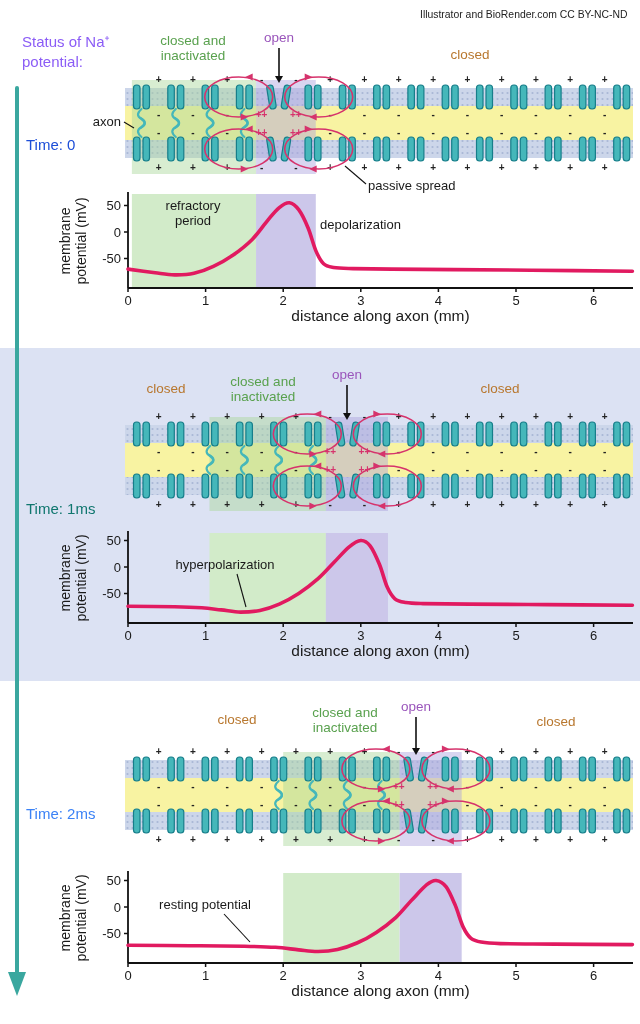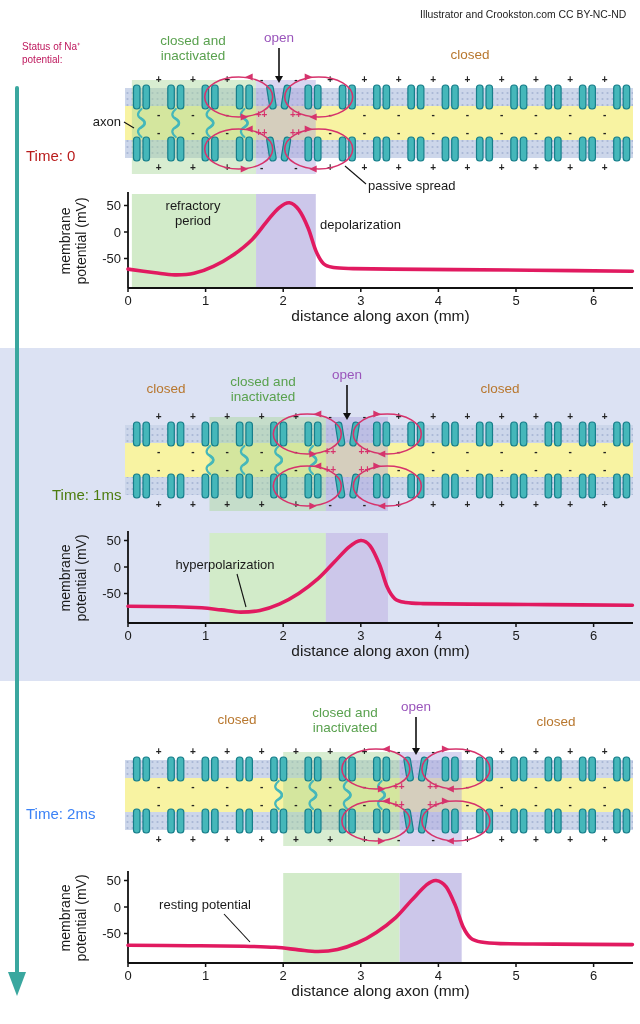--- a/index.html
+++ b/index.html
@@ -1,38 +1,38 @@
 <!DOCTYPE html>
 <html><head>
 <meta charset="utf-8">
 <style>
   html,body{margin:0;padding:0;background:#fff;}
   body, svg text{font-family:"Liberation Sans", sans-serif;}
   .page{position:relative;width:640px;height:1024px;overflow:hidden;background:#fff;}
-  .status-label{position:absolute;left:22px;top:40px;font-size:10px;color:#be185d;line-height:1.3;z-index:6;}
+  .status-label{position:absolute;left:22px;top:32px;font-size:15px;color:#8b5cf6;line-height:1.3;z-index:6;}
   .credit{position:absolute;left:420px;top:8px;font-size:10.4px;color:#222;line-height:1.3;z-index:6;}
   .panel{position:relative;width:640px;}
   .panel svg{display:block;}
   .time-label{position:absolute;left:26px;font-size:15px;z-index:6;}
   .time-arrow{position:absolute;left:8px;top:0;z-index:5;}
   .time-arrow .shaft{position:absolute;left:7px;top:86px;width:4px;height:890px;border-radius:2px;}
   .time-arrow .head{position:absolute;left:0;top:972px;width:0;height:0;border-left:9px solid transparent;border-right:9px solid transparent;border-top:24px solid #3aa79f;}
 </style>
 </head>
 <body>
 
 <div class="page">
 
   <div class="status-label">
     <div>Status of Na⁺</div>
     <div>potential:</div>
   </div>
 
   <div class="credit">
-    <div>Illustrator and Crookston.com CC BY-NC-ND</div>
+    <div>Illustrator and BioRender.com CC BY-NC-ND</div>
   </div>
 
   <section class="panel" id="panel-0" style="background: rgb(255, 255, 255);">
     <svg id="svg-0" width="640" height="348" viewBox="0 0 640 348">
         <defs>
           <pattern id="mem0" width="5" height="6" patternUnits="userSpaceOnUse">
             <rect width="5" height="6" fill="#ccd6ea"></rect>
             <circle cx="2.5" cy="3" r="1.1" fill="#a9b7d6"></circle>
           </pattern>
         </defs>
@@ -224,21 +224,21 @@
           <path d="M128.0,269.1C132.5,269.7,147.4,271.8,155.2,272.8C162.9,273.8,168.1,274.8,174.6,274.9C181.0,275.0,187.5,274.8,194.0,273.3C200.4,271.9,206.9,269.5,213.4,266.4C219.8,263.4,226.3,259.8,232.8,255.3C239.2,250.8,246.3,245.3,252.2,239.4C258.0,233.6,263.2,225.6,267.7,220.3C272.2,215.0,275.7,210.5,279.3,207.6C282.9,204.7,286.2,202.5,289.4,202.8C292.6,203.2,295.6,205.6,298.7,209.7C301.8,213.9,305.2,221.0,308.0,227.8C310.9,234.6,313.2,244.5,315.8,250.6C318.4,256.6,320.6,261.0,323.6,263.8C326.5,266.6,328.7,266.7,333.6,267.5C338.6,268.3,343.3,268.3,353.0,268.6C362.7,268.8,375.0,268.9,391.8,269.1C408.7,269.3,430.6,269.5,453.9,269.6C477.2,269.8,501.8,269.9,531.5,270.2C561.3,270.4,615.6,271.0,632.4,271.2" fill="none" stroke="#e11a60" stroke-width="3.6" stroke-linecap="round"></path>
         </g>
         <text x="121" y="126" fill="#1a1a1a" font-size="13" text-anchor="end">axon</text>
         <line x1="124" y1="122" x2="134" y2="128" stroke="#111" stroke-width="1.1"></line>
         <text x="368" y="190" fill="#1a1a1a" font-size="13" text-anchor="start">passive spread</text>
         <line x1="366" y1="184" x2="345" y2="166" stroke="#111" stroke-width="1.1"></line>
         <text x="193" y="210" fill="#1a1a1a" font-size="13" text-anchor="middle">refractory</text>
         <text x="193" y="225" fill="#1a1a1a" font-size="13" text-anchor="middle">period</text>
         <text x="320" y="229" fill="#1a1a1a" font-size="13" text-anchor="start">depolarization</text>
       </svg>
-    <div class="time-label" id="time-label-0" style="top: 147px; color: #b91c1c;">Time: 0</div>
+    <div class="time-label" id="time-label-0" style="top: 136px; color: #1d4ed8;">Time: 0</div>
   </section>
 
   <section class="panel" id="panel-1" style="background: rgb(220, 226, 243);">
     <svg id="svg-1" width="640" height="333" viewBox="0 0 640 333">
         <defs>
           <pattern id="mem1" width="5" height="6" patternUnits="userSpaceOnUse">
             <rect width="5" height="6" fill="#ccd6ea"></rect>
             <circle cx="2.5" cy="3" r="1.1" fill="#a9b7d6"></circle>
           </pattern>
         </defs>
@@ -426,21 +426,21 @@
           <line x1="124" y1="245.5" x2="128" y2="245.5" stroke="#111" stroke-width="1.5"></line>
           <text x="121" y="250" fill="#1a1a1a" font-size="13" text-anchor="end">-50</text>
           <text x="380.5" y="308" fill="#1a1a1a" font-size="15.5" text-anchor="middle">distance along axon (mm)</text>
           <text x="70" y="230" fill="#1a1a1a" font-size="14" text-anchor="middle" transform="rotate(-90 70 230)">membrane</text>
           <text x="86" y="230" fill="#1a1a1a" font-size="14" text-anchor="middle" transform="rotate(-90 86 230)">potential (mV)</text>
           <path d="M128.0,258.2C135.8,258.3,162.3,258.5,174.6,258.8C186.8,259.0,194.0,259.3,201.7,259.8C209.5,260.3,214.7,261.2,221.1,261.9C227.6,262.6,234.1,264.0,240.5,264.1C247.0,264.1,253.5,263.8,259.9,262.5C266.4,261.1,272.9,258.9,279.3,256.1C285.8,253.3,292.3,249.7,298.7,245.5C305.2,241.3,312.3,235.8,318.1,230.7C323.9,225.5,328.5,220.1,333.6,214.8C338.8,209.5,344.6,202.6,349.2,198.9C353.7,195.2,357.3,192.7,360.8,192.5C364.3,192.3,367.0,193.8,370.1,197.8C373.2,201.8,376.6,209.5,379.4,216.3C382.3,223.2,384.6,233.4,387.2,239.1C389.8,244.9,391.8,248.2,394.9,250.8C398.0,253.4,401.2,253.7,405.8,254.5C410.5,255.3,412.3,255.3,422.9,255.6C433.5,255.8,448.7,255.9,469.4,256.1C490.1,256.3,519.9,256.5,547.0,256.6C574.2,256.8,618.2,257.1,632.4,257.2" fill="none" stroke="#e11a60" stroke-width="3.6" stroke-linecap="round"></path>
         </g>
         <text x="225" y="221" fill="#1a1a1a" font-size="13" text-anchor="middle">hyperpolarization</text>
         <line x1="237" y1="226" x2="246" y2="259" stroke="#111" stroke-width="1.1"></line>
       </svg>
-    <div class="time-label" id="time-label-1" style="top: 138px; color: #4d7c0f; margin-left: 26px;">Time: 1ms</div>
+    <div class="time-label" id="time-label-1" style="top: 152px; color: #0f766e;">Time: 1ms</div>
   </section>
 
   <section class="panel" id="panel-2" style="background: rgb(255, 255, 255);">
     <svg id="svg-2" width="640" height="343" viewBox="0 0 640 343">
         <defs>
           <pattern id="mem2" width="5" height="6" patternUnits="userSpaceOnUse">
             <rect width="5" height="6" fill="#ccd6ea"></rect>
             <circle cx="2.5" cy="3" r="1.1" fill="#a9b7d6"></circle>
           </pattern>
         </defs>

